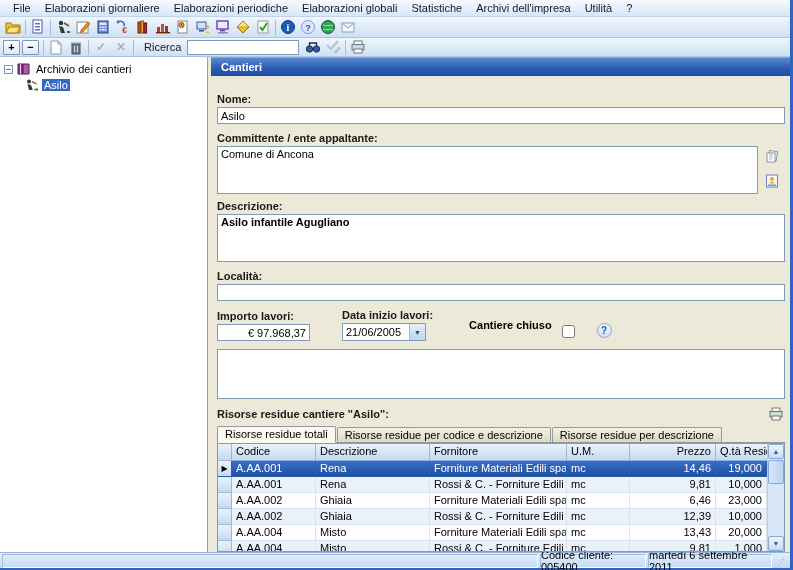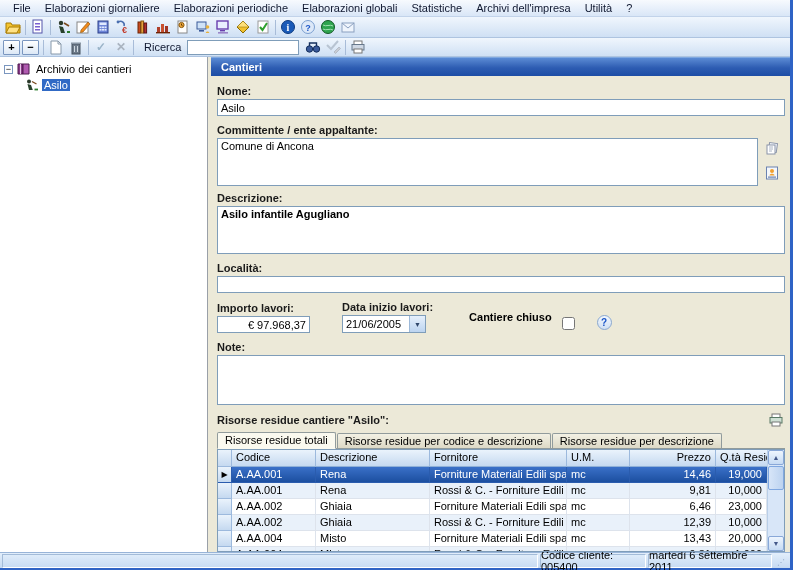--- a/index.html
+++ b/index.html
@@ -61,21 +61,21 @@
   .tree-child { padding-left: 22px; }
   .expander {
     width: 9px; height: 9px; border: 1px solid #7a96bf; background: #fff;
     display: flex; align-items: center; justify-content: center;
     font-size: 9px; line-height: 7px; color: #000; margin: 0 3px 0 2px;
   }
   .tree-icon { width: 15px; height: 14px; margin-right: 3px; flex: 0 0 15px; }
   .tree-label { padding: 0 2px; }
   .tree-label.selected { background: #316ac5; color: #fff; }
   
-  .form-panel { flex: 1 1 auto; display: flex; flex-direction: column; background: #ece9d8; min-width: 0; }
+  .form-panel { flex: 1 1 auto; display: flex; flex-direction: column; background: #ece9d8; min-width: 0; gap: 8px; }
   .panel-header {
     height: 19px; flex: 0 0 19px;
     background: linear-gradient(#5b8bd4, #2d5cb2 55%, #1c4da5);
     border-top: 1px solid #7fa8e0;
     color: #fff; font-weight: bold; display: flex; align-items: center; padding-left: 10px;
   }
   .form-body { flex: 1 1 auto; padding: 9px 5px 0 6px; display: flex; flex-direction: column; min-height: 0; }
   .field-label { font-weight: bold; color: #1a1a1a; margin-bottom: 2px; }
   .txt, .ta {
     border: 1px solid #7f9db9; background: #fff; width: 100%;
@@ -443,21 +443,20 @@
               <span class="combo-text">21/06/2005</span>
               <span class="combo-arrow">▼</span>
             </div>
           </div>
           <span class="chk-label">Cantiere chiuso</span>
           <input type="checkbox" class="checkbox" style="">
           <span class="help-circle">?</span>
         </div>
 
         <div class="group" style="margin-bottom:6px;">
-          <div class="field-label">Note:</div>
           <textarea class="ta" style="height: 50px;"></textarea>
         </div>
 
         <div class="res-title-row">
           <span class="res-title">Risorse residue cantiere "Asilo":</span>
           <span class="mini-btn">
             <svg width="16" height="14" viewBox="0 0 16 14">
                 <rect x="4" y="1" width="8" height="3.5" fill="#fff" stroke="#777"></rect>
                 <rect x="2" y="4.5" width="12" height="5.5" fill="#cfe0d4" stroke="#5a7a66"></rect>
                 <rect x="4" y="9" width="8" height="4" fill="#fff" stroke="#777"></rect>

